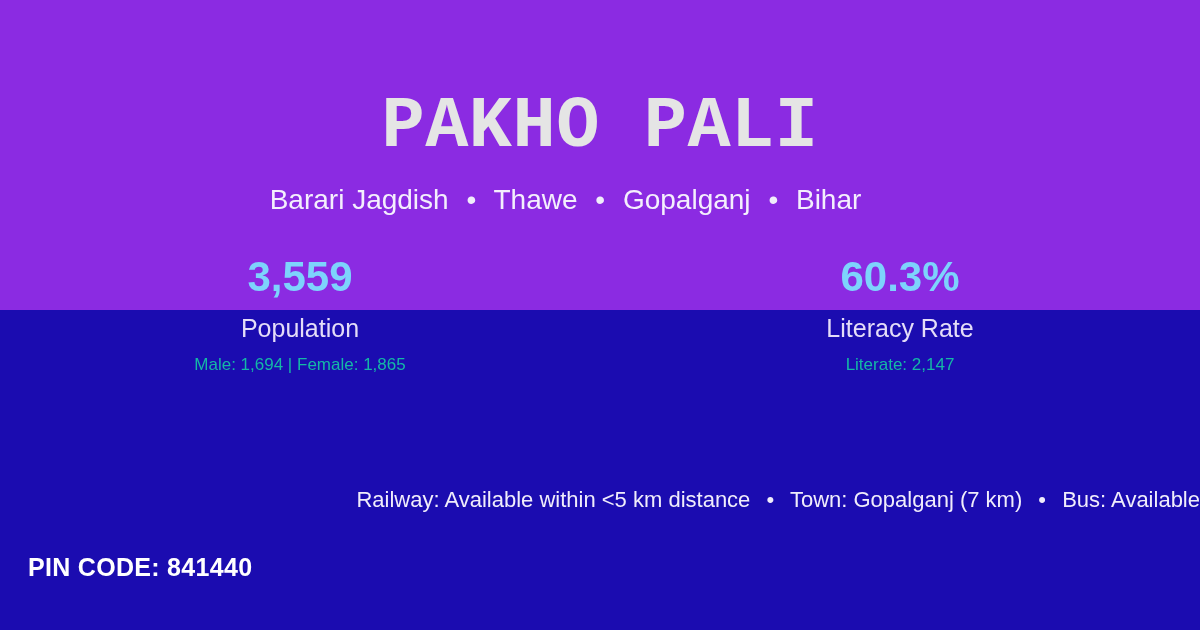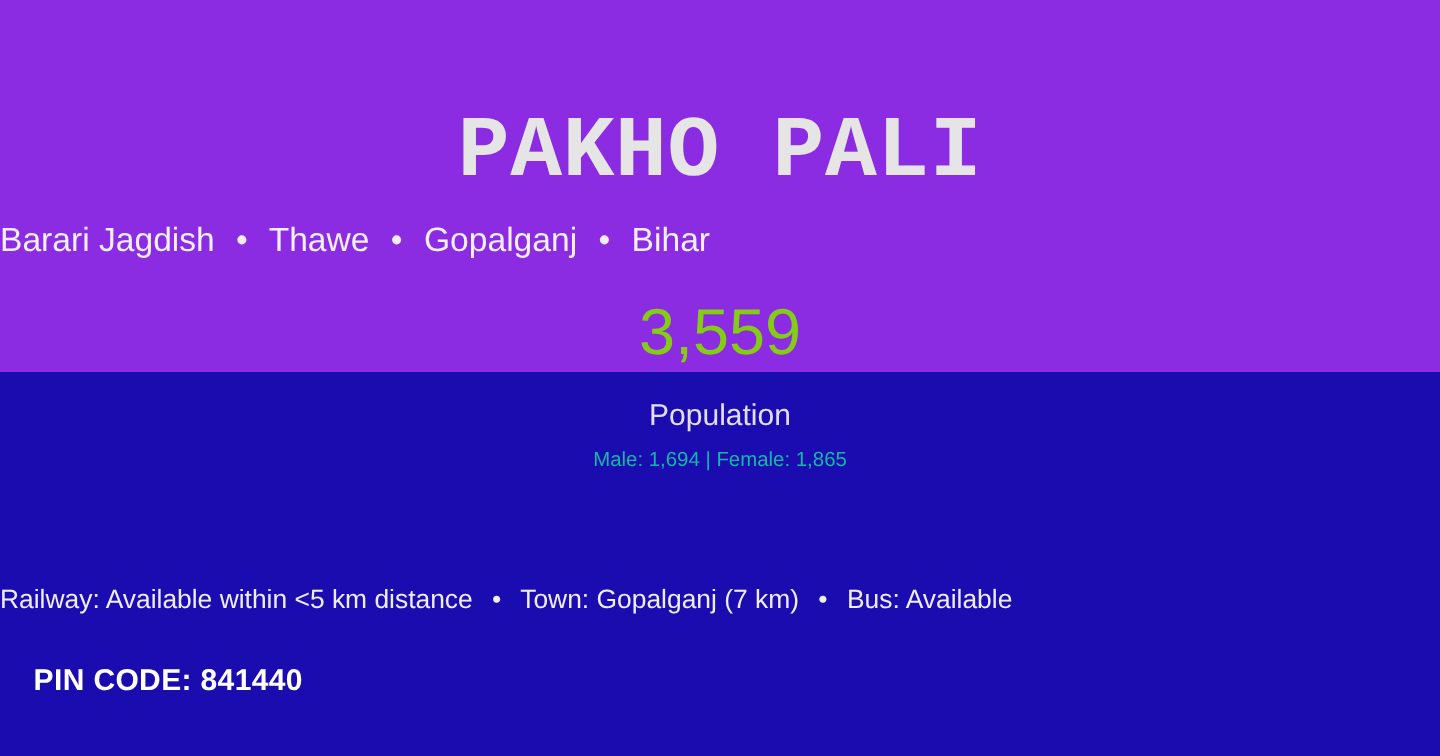--- a/index.html
+++ b/index.html
@@ -44,24 +44,24 @@
     font-weight: 700;
     letter-spacing: 0.5px;
     color: #e5e5e5;
     white-space: nowrap;
     font-family: Liberation Mono, monospace;
   }
 
   
   .village-subtitle {
     position: absolute;
-    left: 0;
+    left: 16px;
     top: 182px;
     width: 1099px;
-    text-align: left;
+    text-align: center;
     font-size: 28px;
     line-height: 36px;
     font-weight: 400;
     color: #f4effd;
     white-space: nowrap;
   }
 
   
   .stats-row {
     position: absolute;
@@ -69,51 +69,51 @@
     top: 244px;
     width: 1200px;
     display: flex;
     flex-direction: row;
   }
   .stat-col {
     flex: 1 1 0;
     text-align: center;
   }
   .stat-value {
-    font-size: 54px;
+    font-size: 42px;
     line-height: 66px;
-    font-weight: 400;
-    color: #84cc16;
+    font-weight: 700;
+    color: #7dd3fc;
     letter-spacing: 0px;
     white-space: nowrap;
   }
   .stat-label {
     font-size: 25px;
     line-height: 32px;
     font-weight: 400;
     color: #e4ddf8;
-    margin-top: 20px;
+    margin-top: 2px;
     white-space: nowrap;
   }
   .stat-sub {
     font-size: 17px;
     line-height: 24px;
     font-weight: 400;
     color: #14b8a6;
     margin-top: 9px;
     white-space: nowrap;
   }
 
   
   .facilities {
     position: absolute;
     left: 0;
     top: 485px;
     width: 1200px;
-    text-align: left;
+    text-align: right;
     font-size: 22px;
     line-height: 30px;
     font-weight: 400;
     color: #f0edfb;
     white-space: nowrap;
   }
   .facility-sep {
     padding: 0 10px;
     color: #f0edfb;
   }
@@ -170,20 +170,25 @@
 
   <div class="stats-row">
 
     <div class="stat-col">
       <div class="stat-value">3,559</div>
       <div class="stat-label">Population</div>
       <div class="stat-sub">Male: 1,694 | Female: 1,865</div>
     </div>
 
 
+    <div class="stat-col">
+      <div class="stat-value">60.3%</div>
+      <div class="stat-label">Literacy Rate</div>
+      <div class="stat-sub">Literate: 2,147</div>
+    </div>
 
   </div>
 
   <div class="facilities">
     <span>Railway: Available within &lt;5 km distance</span>
     <span class="facility-sep">•</span>
     <span>Town: Gopalganj (7 km)</span>
     <span class="facility-sep">•</span>
     <span>Bus: Available</span>
   </div>

